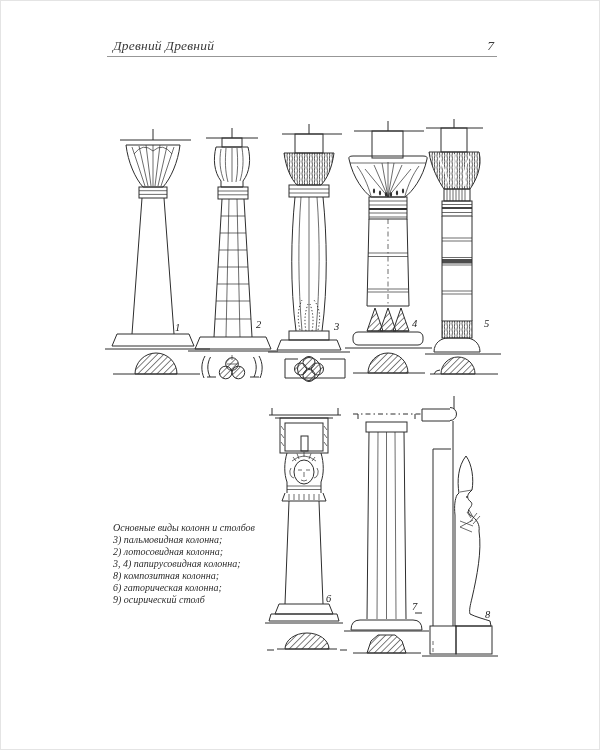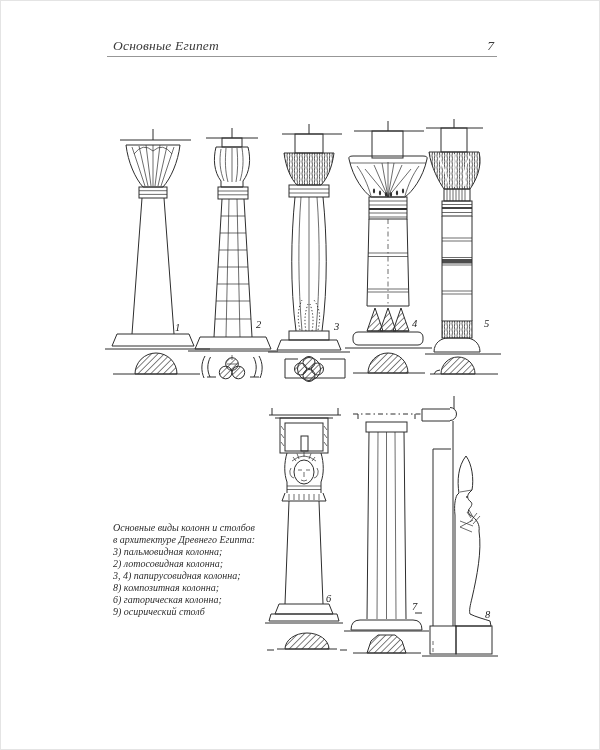--- a/index.html
+++ b/index.html
@@ -22,21 +22,21 @@
   .dash{stroke-dasharray:5 3 1.5 3;}
   .dsh{stroke-dasharray:4 3;}
   .dots{stroke:#2e2e2e;fill:none;stroke-width:.9;stroke-dasharray:1.3 2;}
 </style>
 </head>
 <body>
 
 <div class="page">
 
   <div class="header">
-    <span class="title">Основные Египет</span>
+    <span class="title">Древний Древний</span>
     <span class="folio">7</span>
   </div>
 
   <svg class="fig" width="600" height="750" viewBox="0 0 600 750">
     <defs>
       <pattern id="hatch" patternUnits="userSpaceOnUse" width="4.5" height="4.5" patternTransform="rotate(45)">
         <line x1="0" y1="0" x2="0" y2="4.5" stroke="#3a3a3a" stroke-width="1.3"></line>
       </pattern>
       <pattern id="dense" patternUnits="userSpaceOnUse" width="5" height="6">
         <path d="M1.2 0 C2 2 .5 4 1.2 6 M3.6 0 C2.9 2 4.3 4 3.6 6" stroke="#2e2e2e" stroke-width="0.8" fill="none"></path>
@@ -251,21 +251,20 @@
         <rect class="ln" x="455" y="625" width="36" height="28"></rect>
         <path class="ln" d="M421 655 H497 M414 612 H421"></path>
         <path class="thin dsh" d="M432 640 V653"></path>
       </g>
       <text class="num" x="484" y="617">8</text>
     </g>
   </svg>
 
   <div class="caption">
     <div>Основные виды колонн и столбов</div>
-    <div>в архитектуре Древнего Египта:</div>
     <div>3) пальмовидная колонна;</div>
     <div>2) лотосовидная колонна;</div>
     <div>3, 4) папирусовидная колонна;</div>
     <div>8) композитная колонна;</div>
     <div>6) гаторическая колонна;</div>
     <div>9) осирический столб</div>
   </div>
 
 </div>
 

